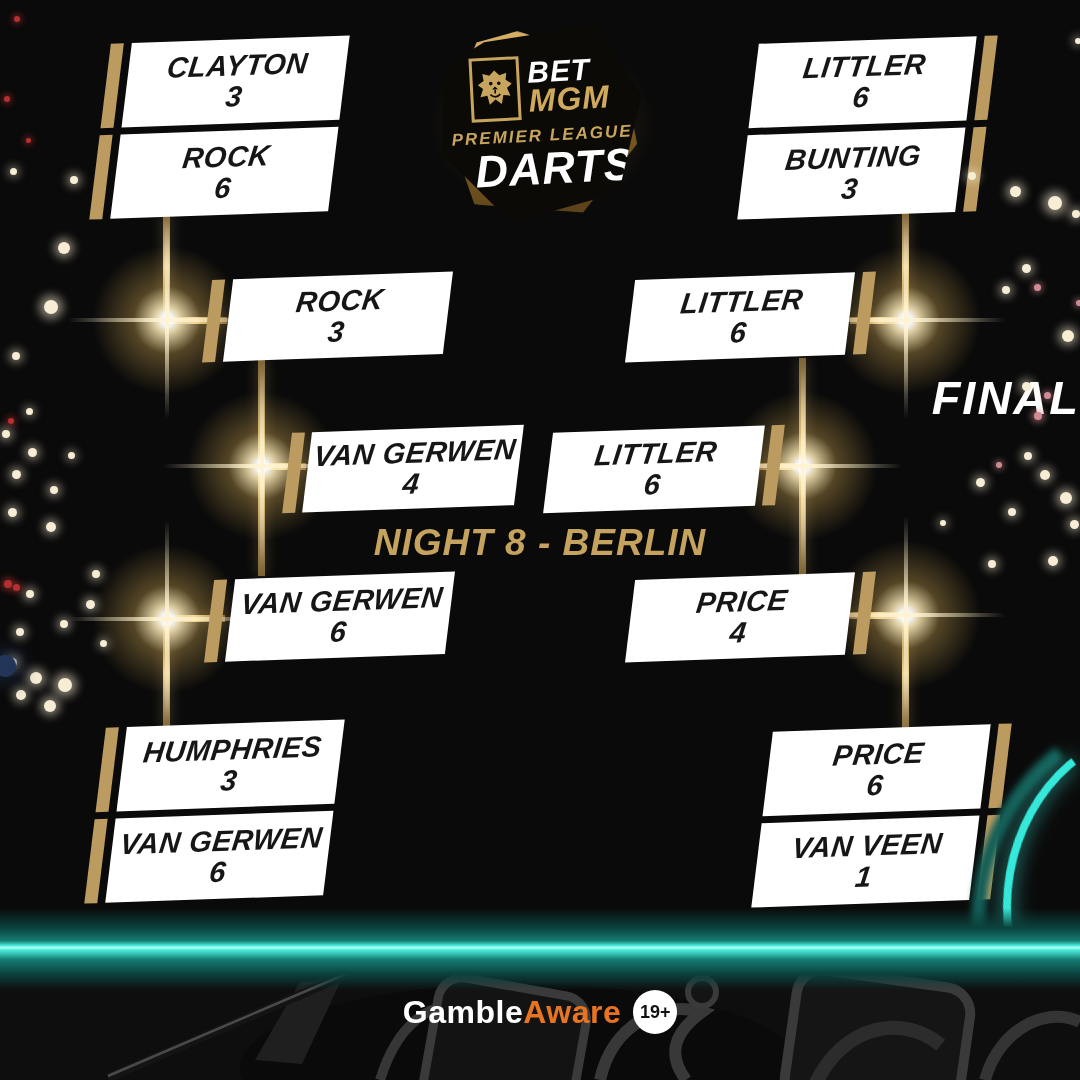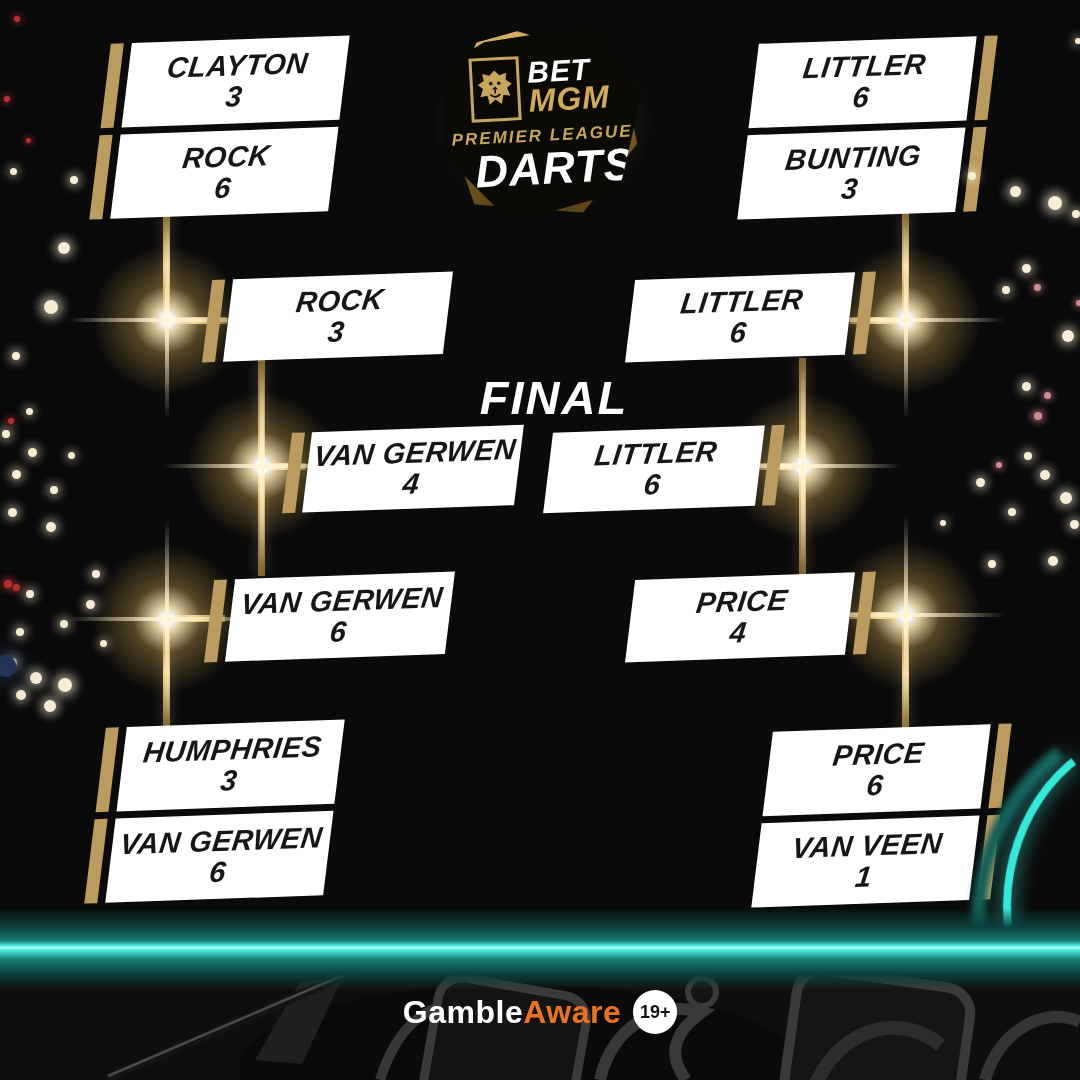--- a/index.html
+++ b/index.html
@@ -34,21 +34,21 @@
   .vline{width:7px;}
   .hline{height:7px;background:linear-gradient(90deg,#7d6234,#ecd79e 50%,#7d6234);}
   .flare{position:absolute;width:170px;height:170px;transform:translate(-50%,-50%);
     background:radial-gradient(circle,rgba(255,255,255,.95) 0 5%,rgba(255,236,185,.85) 11%,rgba(255,205,100,.30) 28%,rgba(255,190,80,0) 62%);
     pointer-events:none;}
   .flare::before{content:"";position:absolute;left:-8%;right:-8%;top:50%;height:4px;transform:translateY(-50%);
     background:linear-gradient(90deg,transparent,rgba(255,244,210,.95),transparent);}
   .flare::after{content:"";position:absolute;top:-8%;bottom:-8%;left:50%;width:4px;transform:translateX(-50%);
     background:linear-gradient(180deg,transparent,rgba(255,244,210,.95),transparent);}
   
-  .final-label{position:absolute;left:0;right:0;top:370px;text-align:center;color:#ffffff;
+  .final-label{position:absolute;left:0;right:0;top:370px;text-align:right;color:#ffffff;
     font-size:47px;font-weight:bold;font-style:italic;letter-spacing:2px;margin-left:28px;}
   .event-label{position:absolute;left:0;right:0;top:522px;text-align:center;color:#c5a25d;
     font-size:37px;font-weight:bold;font-style:italic;letter-spacing:1px;}
   
   .logo-wrap{position:absolute;left:433px;top:24px;width:218px;height:202px;}
   .logo-halo{position:absolute;left:-45px;top:-25px;width:310px;height:250px;
     background:radial-gradient(closest-side,rgba(200,160,75,.30),rgba(200,160,75,0) 72%);}
   .logo-gold{position:absolute;inset:12px;
     clip-path:polygon(30% 0,85% 10%,100% 52%,78% 95%,22% 100%,0 55%,10% 10%);
     background:linear-gradient(160deg,#d8b169 8%,#8a6527 48%,#5c431a 85%);
@@ -214,20 +214,21 @@
       <div class="score">4</div>
     </div>
   </div>
   <div class="finalbox" style="left:548px;top:429px;">
     <div class="box">
       <div class="name">LITTLER</div>
       <div class="score">6</div>
     </div>
     <div class="stripe"></div>
   </div>
+  <div class="event-label">NIGHT 8 - BERLIN</div>
 
   <div class="logo-wrap">
     <div class="logo-halo"></div>
     <div class="logo-gold"></div>
     <div class="logo-black">
       <div class="logo-inner">
         <div class="logo-row1">
           <div class="lion-frame">
             <svg width="34" height="44" viewBox="0 0 34 40">
               <path d="M17 1 L22 6 L29 4 L28 11 L34 15 L29 19 L32 27 L25 26 L23 35 L17 30 L11 35 L9 26 L2 27 L5 19 L0 15 L6 11 L5 4 L12 6 Z" fill="#c8a55f"></path>

